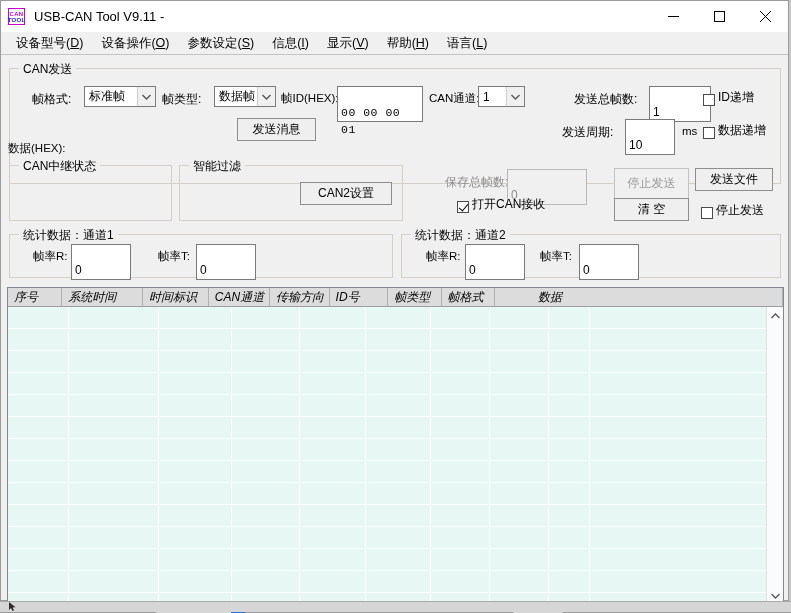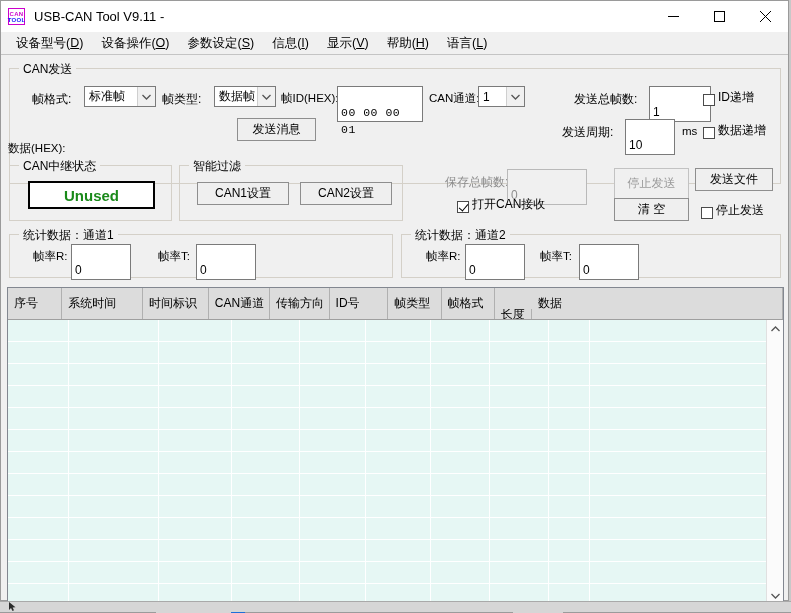--- a/index.html
+++ b/index.html
@@ -97,22 +97,22 @@
     position:absolute;border:2px solid #000;background:#fff;box-sizing:border-box;
     display:flex;align-items:center;justify-content:center;
     color:#1a8a1a;font-size:15px;font-weight:bold;
   }
   
   .tablewrap{
     position:absolute;box-sizing:border-box;
     border:1px solid #828790;background:#fff;display:flex;flex-direction:column;
   }
   .thead{
-    height:32px;background:#dcdcdc;border-bottom:1px solid #9f9f9f;
-    display:flex;flex:0 0 auto;box-sizing:border-box;
+    height:19px;background:#dcdcdc;border-bottom:1px solid #9f9f9f;
+    display:flex;flex:0 0 auto;box-sizing:border-box;font-style:italic;
   }
   .th{
     border-right:1px solid #b0b0b0;box-sizing:border-box;
     display:flex;align-items:center;padding-left:6px;
     font-size:12px;white-space:nowrap;overflow:hidden;background:#dcdcdc;
   }
   .tbody{
     flex:1 1 auto;position:relative;overflow:hidden;background:#e6f7f4;
   }
   .grid-v{position:absolute;top:0;bottom:0;width:1px;background:#ffffff;}
@@ -235,26 +235,24 @@
     <div class="lbl small" style="left:681px;top:70px;">ms</div>
 
     <div class="cbx" style="left:702px;top:67px;">
       <span class="box"></span>
       <span>数据递增</span>
     </div>
 
     <div class="group" style="left:8px;top:110px;width:163px;height:56px;">
       <div class="gtitle">CAN中继状态</div>
     </div>
-    <div class="relay-box" style="left:27px;top:126px;width:127px;height:28px;">Unused</div>
 
     <div class="group" style="left:178px;top:110px;width:224px;height:56px;">
       <div class="gtitle">智能过滤</div>
     </div>
-    <div class="btn" style="left:196px;top:127px;width:92px;height:23px;">CAN1设置</div>
     <div class="btn" style="left:299px;top:127px;width:92px;height:23px;">CAN2设置</div>
 
     <div class="lbl disabled" style="left:444px;top:119px;">保存总帧数:</div>
     <div class="txt disabled" style="left:506px;top:114px;width:80px;height:20px;line-height:16px;">0</div>
 
     <div class="cbx" style="left:456px;top:141px;">
       <span class="box checked"></span>
       <span>打开CAN接收</span>
     </div>
 

